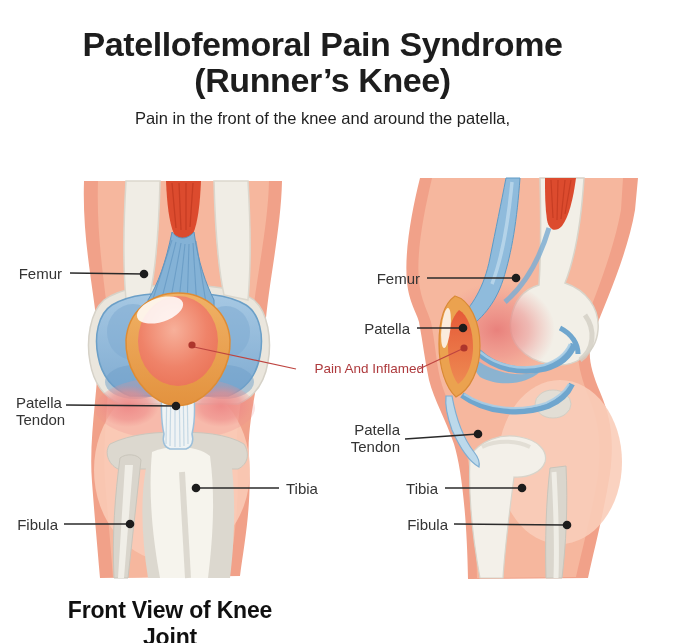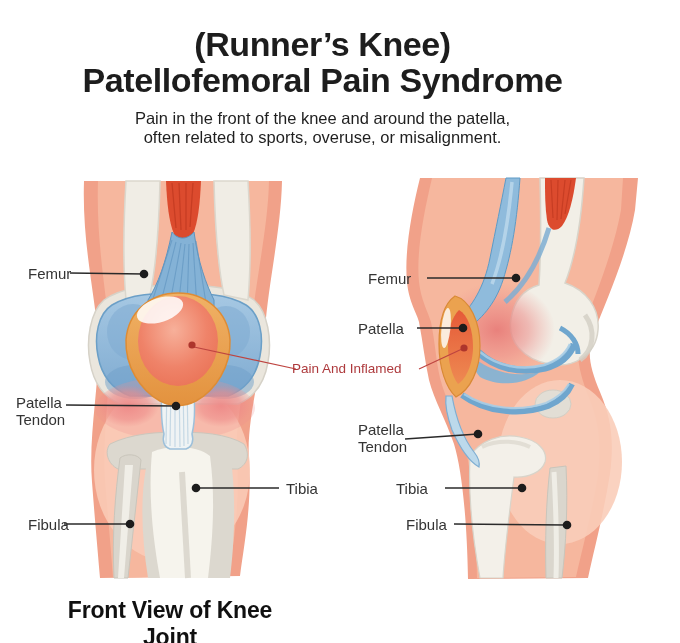--- a/index.html
+++ b/index.html
@@ -6,24 +6,24 @@
   .canvas{
     position:relative;width:680px;height:643px;background:#ffffff;overflow:hidden;
     font-family:"Liberation Sans", sans-serif;
   }
   .art{position:absolute;left:0;top:0;}
   .header{position:absolute;left:0;top:26px;width:645px;text-align:center;}
   .title-line{font-size:34px;line-height:36px;font-weight:700;color:#1d1d1d;letter-spacing:-0.4px;}
   .subtitle{margin-top:11px;}
   .subtitle-line{font-size:16.5px;line-height:18.5px;color:#1f1f1f;}
   .label{position:absolute;font-size:15px;line-height:17px;color:#343434;}
-  .t-right{text-align:left;margin-left:28px;}
+  .t-right{text-align:right;}
   .t-left{text-align:left;}
   .annotation{
-    position:absolute;left:292px;top:361px;width:132px;text-align:left;
+    position:absolute;left:292px;top:361px;width:132px;text-align:right;
     color:#ae3a3d;font-size:13.5px;line-height:16px;
   }
   .caption{
     position:absolute;top:597px;width:260px;text-align:center;
     font-size:23px;font-weight:700;color:#101010;letter-spacing:-0.2px;
   }
   .cap-front{left:40px;}
   .cap-side{left:414px;}
 </style>
 </head>
@@ -212,25 +212,24 @@
     </g>
     <g>
       <line x1="194" y1="347" x2="296" y2="369" stroke="#be4440" stroke-width="1.2"></line>
       <line x1="419" y1="369" x2="462" y2="349" stroke="#be4440" stroke-width="1.2"></line>
       <circle cx="192" cy="345" r="3.6" fill="#ad352c"></circle>
       <circle cx="464" cy="348" r="3.6" fill="#ad352c"></circle>
     </g>
   </svg>
 
   <div class="header">
+    <div class="title-line">Patellofemoral Pain Syndrome</div>
     <div class="title-line">(Runner’s Knee)</div>
-    <div class="title-line">Patellofemoral Pain Syndrome</div>
     <div class="subtitle">
       <div class="subtitle-line">Pain in the front of the knee and around the patella,</div>
-      <div class="subtitle-line">often related to sports, overuse, or misalignment.</div>
     </div>
   </div>
 
   <div class="label t-right" style="left:0;width:62px;top:265px;">Femur</div>
   <div class="label t-left" style="left:16px;width:70px;top:394px;">
     <div>Patella</div>
     <div>Tendon</div>
   </div>
   <div class="label t-right" style="left:0;width:58px;top:516px;">Fibula</div>
   <div class="label t-left" style="left:286px;width:60px;top:480px;">Tibia</div>

